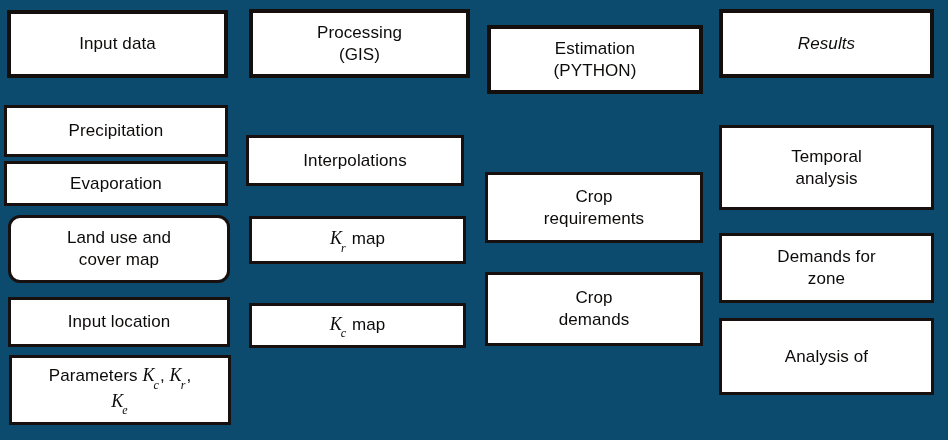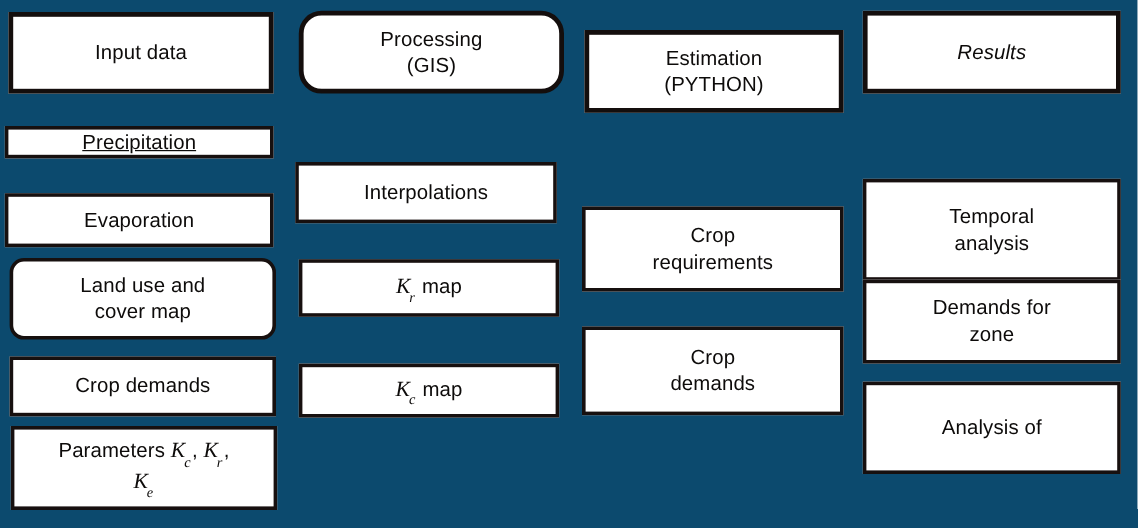--- a/index.html
+++ b/index.html
@@ -62,50 +62,50 @@
 </head>
 <body>
 
 <div id="diagram" style="width: 948px; height: 440px; background: #0c4a6e;">
     <div style="position: absolute; left: 0px; top: 0px; width: 100%; height: 100%;">
       <div class="node header" style="left: 7px; top: 10px; width: 221px; height: 68px;">
         <span class="node-label">
           <span class="ln">Input data</span>
         </span>
       </div>
-      <div class="node" style="left: 4px; top: 105px; width: 224px; height: 27px; text-decoration: underline;">
+      <div class="node" style="left: 4px; top: 105px; width: 224px; height: 52px;">
         <span class="node-label">
           <span class="ln">Precipitation</span>
         </span>
       </div>
       <div class="node" style="left: 4px; top: 161px; width: 224px; height: 45px;">
         <span class="node-label">
           <span class="ln">Evaporation</span>
         </span>
       </div>
       <div class="node" style="left: 8px; top: 215px; width: 222px; height: 68px; border-radius: 12px;">
         <span class="node-label">
           <span class="ln">Land use and</span>
           <span class="ln">cover map</span>
         </span>
       </div>
       <div class="node" style="left: 8px; top: 297px; width: 222px; height: 50px;">
         <span class="node-label">
-          <span class="ln">Crop demands</span>
+          <span class="ln">Input location</span>
         </span>
       </div>
       <div class="node" style="left: 9px; top: 355px; width: 222px; height: 70px;">
         <span class="node-label">
           <span class="ln">Parameters <span class="sym">K</span><span class="sub">c</span>, <span class="sym">K</span><span class="sub">r</span>,</span>
           <span class="ln"><span class="sym">K</span><span class="sub">e</span></span>
         </span>
       </div>
     </div>
     <div style="position: absolute; left: 0px; top: 0px; width: 100%; height: 100%;">
-      <div class="node header" style="left: 249px; top: 9px; width: 221px; height: 69px; border-radius: 19px;">
+      <div class="node header" style="left: 249px; top: 9px; width: 221px; height: 69px;">
         <span class="node-label">
           <span class="ln">Processing</span>
           <span class="ln">(GIS)</span>
         </span>
       </div>
       <div class="node" style="left: 246px; top: 135px; width: 218px; height: 51px;">
         <span class="node-label">
           <span class="ln">Interpolations</span>
         </span>
       </div>
@@ -139,21 +139,21 @@
           <span class="ln">demands</span>
         </span>
       </div>
     </div>
     <div style="position: absolute; left: 0px; top: 0px; width: 100%; height: 100%;">
       <div class="node header" style="left: 719px; top: 9px; width: 215px; height: 69px; font-style: italic;">
         <span class="node-label">
           <span class="ln">Results</span>
         </span>
       </div>
-      <div class="node" style="left: 719px; top: 125px; width: 215px; height: 85px; margin-top: 24px;">
+      <div class="node" style="left: 719px; top: 125px; width: 215px; height: 85px;">
         <span class="node-label">
           <span class="ln">Temporal</span>
           <span class="ln">analysis</span>
         </span>
       </div>
       <div class="node" style="left: 719px; top: 233px; width: 215px; height: 70px;">
         <span class="node-label">
           <span class="ln">Demands for</span>
           <span class="ln">zone</span>
         </span>

